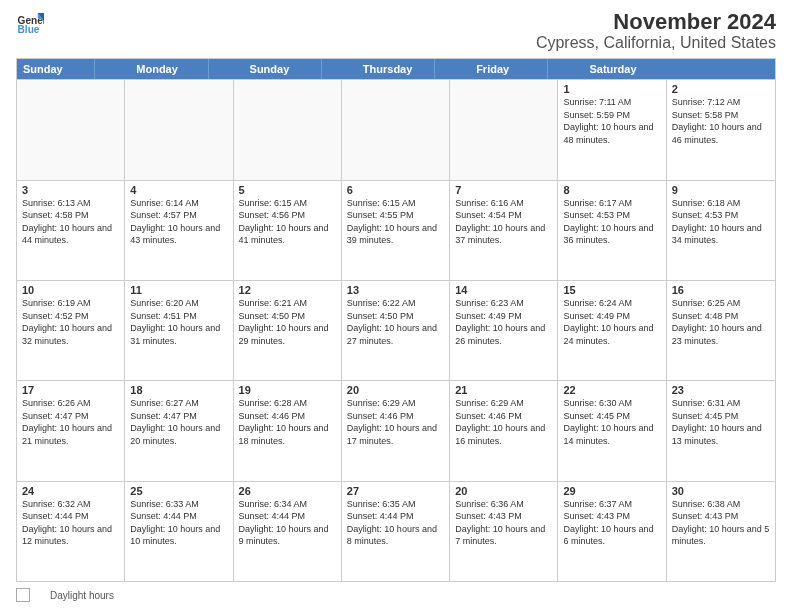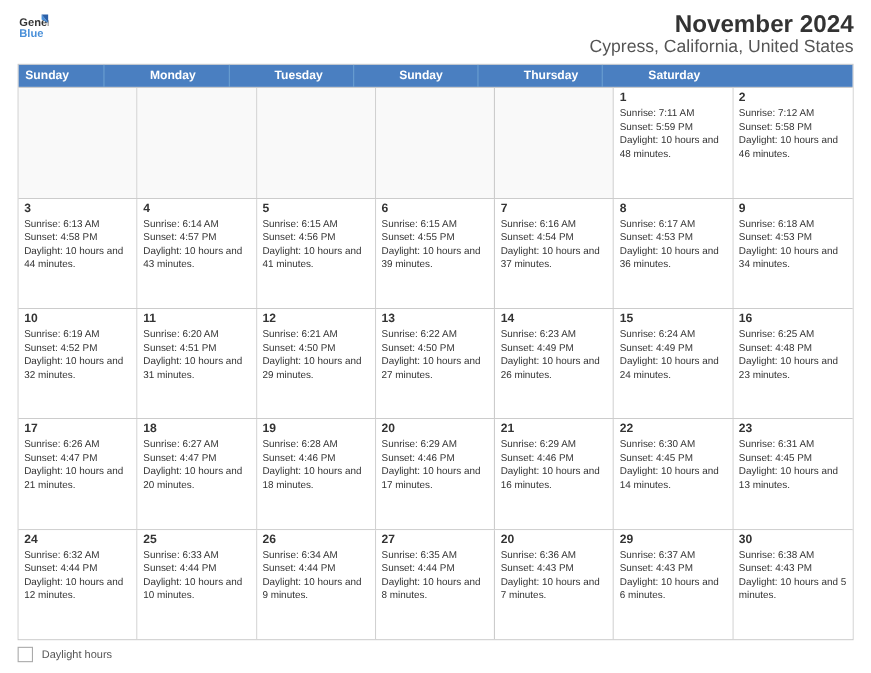--- a/index.html
+++ b/index.html
@@ -94,21 +94,21 @@
       margin-bottom: 1px;
     }
     .cal-cell .info {
       font-size: 9px;
       color: #333;
       line-height: 1.4;
     }
     .legend {
       display: flex;
       align-items: center;
-      gap: 8px;
+      gap: 20px;
       margin-top: 6px;
       font-size: 10px;
       color: #555;
     }
     .legend-box {
       width: 14px;
       height: 14px;
       background: #fff;
       border: 1px solid #aaa;
       display: inline-block;
@@ -130,23 +130,23 @@
     <div class="title-block">
       <h1>November 2024</h1>
       <h2>Cypress, California, United States</h2>
     </div>
   </div>
 
   <div class="calendar">
     <div class="cal-header" id="cal-header">
         <div class="cal-header-cell">Sunday</div>
         <div class="cal-header-cell">Monday</div>
-        <div class="cal-header-cell">Tuesday</div>
         <div class="cal-header-cell">Sunday</div>
         <div class="cal-header-cell">Thursday</div>
+        <div class="cal-header-cell">Friday</div>
         <div class="cal-header-cell">Saturday</div>
       </div>
     <div class="cal-body" id="cal-body">
         <div class="cal-row">
           <div class="cal-cell empty"></div>
           <div class="cal-cell empty"></div>
           <div class="cal-cell empty"></div>
           <div class="cal-cell empty"></div>
           <div class="cal-cell empty"></div>
           <div class="cal-cell">

